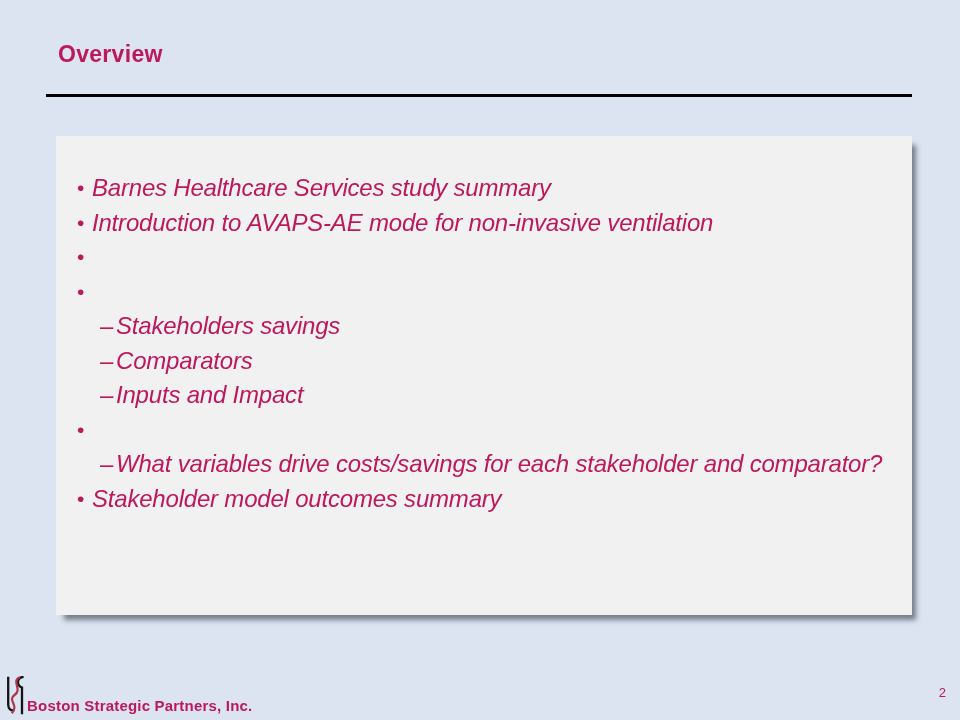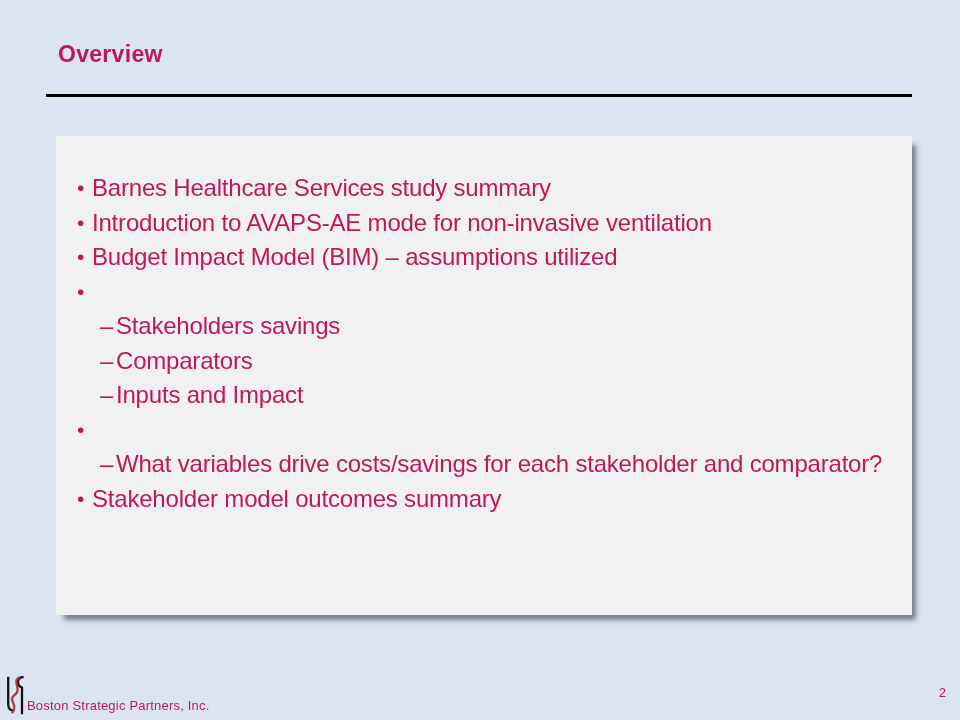--- a/index.html
+++ b/index.html
@@ -24,47 +24,47 @@
     position:absolute; left:56px; top:136px;
     width:856px; height:479px;
     background: var(--boxfill, #f1f1f1);
     box-shadow: 6px 7px 5px -2px var(--shadow, rgba(105,115,128,0.9));
     box-sizing:border-box;
   }
   .bullet-list { padding-top:35px; }
   .row { position:relative; height:34.5px; line-height:34.5px; white-space:nowrap; font-size:24px; }
   .row .marker { position:absolute; left:21px; }
   .row.lvl1 .marker { font-size:21px; }
-  .row .txt { display:inline-block; margin-left:36px; letter-spacing:-0.2px; }
+  .row .txt { display:inline-block; margin-left:36px; letter-spacing:-0.2px;font-style:italic; }
   .row.lvl2 .marker { left:44px; font-size:24px; }
   .row.lvl2 .txt { margin-left:60px; }
   .footer-logo { position:absolute; left:5px; top:676px; width:23px; height:39px; }
   .footer-company {
     position:absolute; left:27px; top:698px;
-    font-size:13px; font-weight:normal; line-height:16px; letter-spacing:0.2px;
+    font-size:15px; font-weight:bold; line-height:16px; letter-spacing:0.2px;
   }
   .page-number {
     position:absolute; right:14px; top:685px;
     font-size:13px;
   }
 </style>
 </head>
 <body>
 
 <div class="slide">
 
   <div class="slide-title">Overview</div>
 
   <div class="title-rule"></div>
 
   <div class="content-box">
     <div class="bullet-list">
         <div class="row lvl1"><span class="marker">•</span><span class="txt">Barnes Healthcare Services study summary</span></div>
         <div class="row lvl1"><span class="marker">•</span><span class="txt">Introduction to AVAPS-AE mode for non-invasive ventilation</span></div>
-        <div class="row lvl1"><span class="marker">•</span><span class="txt">Budget Impact Model (BIM) – assumptions utilized</span></div>
+        <div class="row lvl1"><span class="marker">•</span></div>
         <div class="row lvl1"><span class="marker">•</span></div>
         <div class="row lvl2"><span class="marker">–</span><span class="txt">Stakeholders savings</span></div>
         <div class="row lvl2"><span class="marker">–</span><span class="txt">Comparators</span></div>
         <div class="row lvl2"><span class="marker">–</span><span class="txt">Inputs and Impact</span></div>
         <div class="row lvl1"><span class="marker">•</span></div>
         <div class="row lvl2"><span class="marker">–</span><span class="txt">What variables drive costs/savings for each stakeholder and comparator?</span></div>
         <div class="row lvl1"><span class="marker">•</span><span class="txt">Stakeholder model outcomes summary</span></div>
       </div>
   </div>
 

